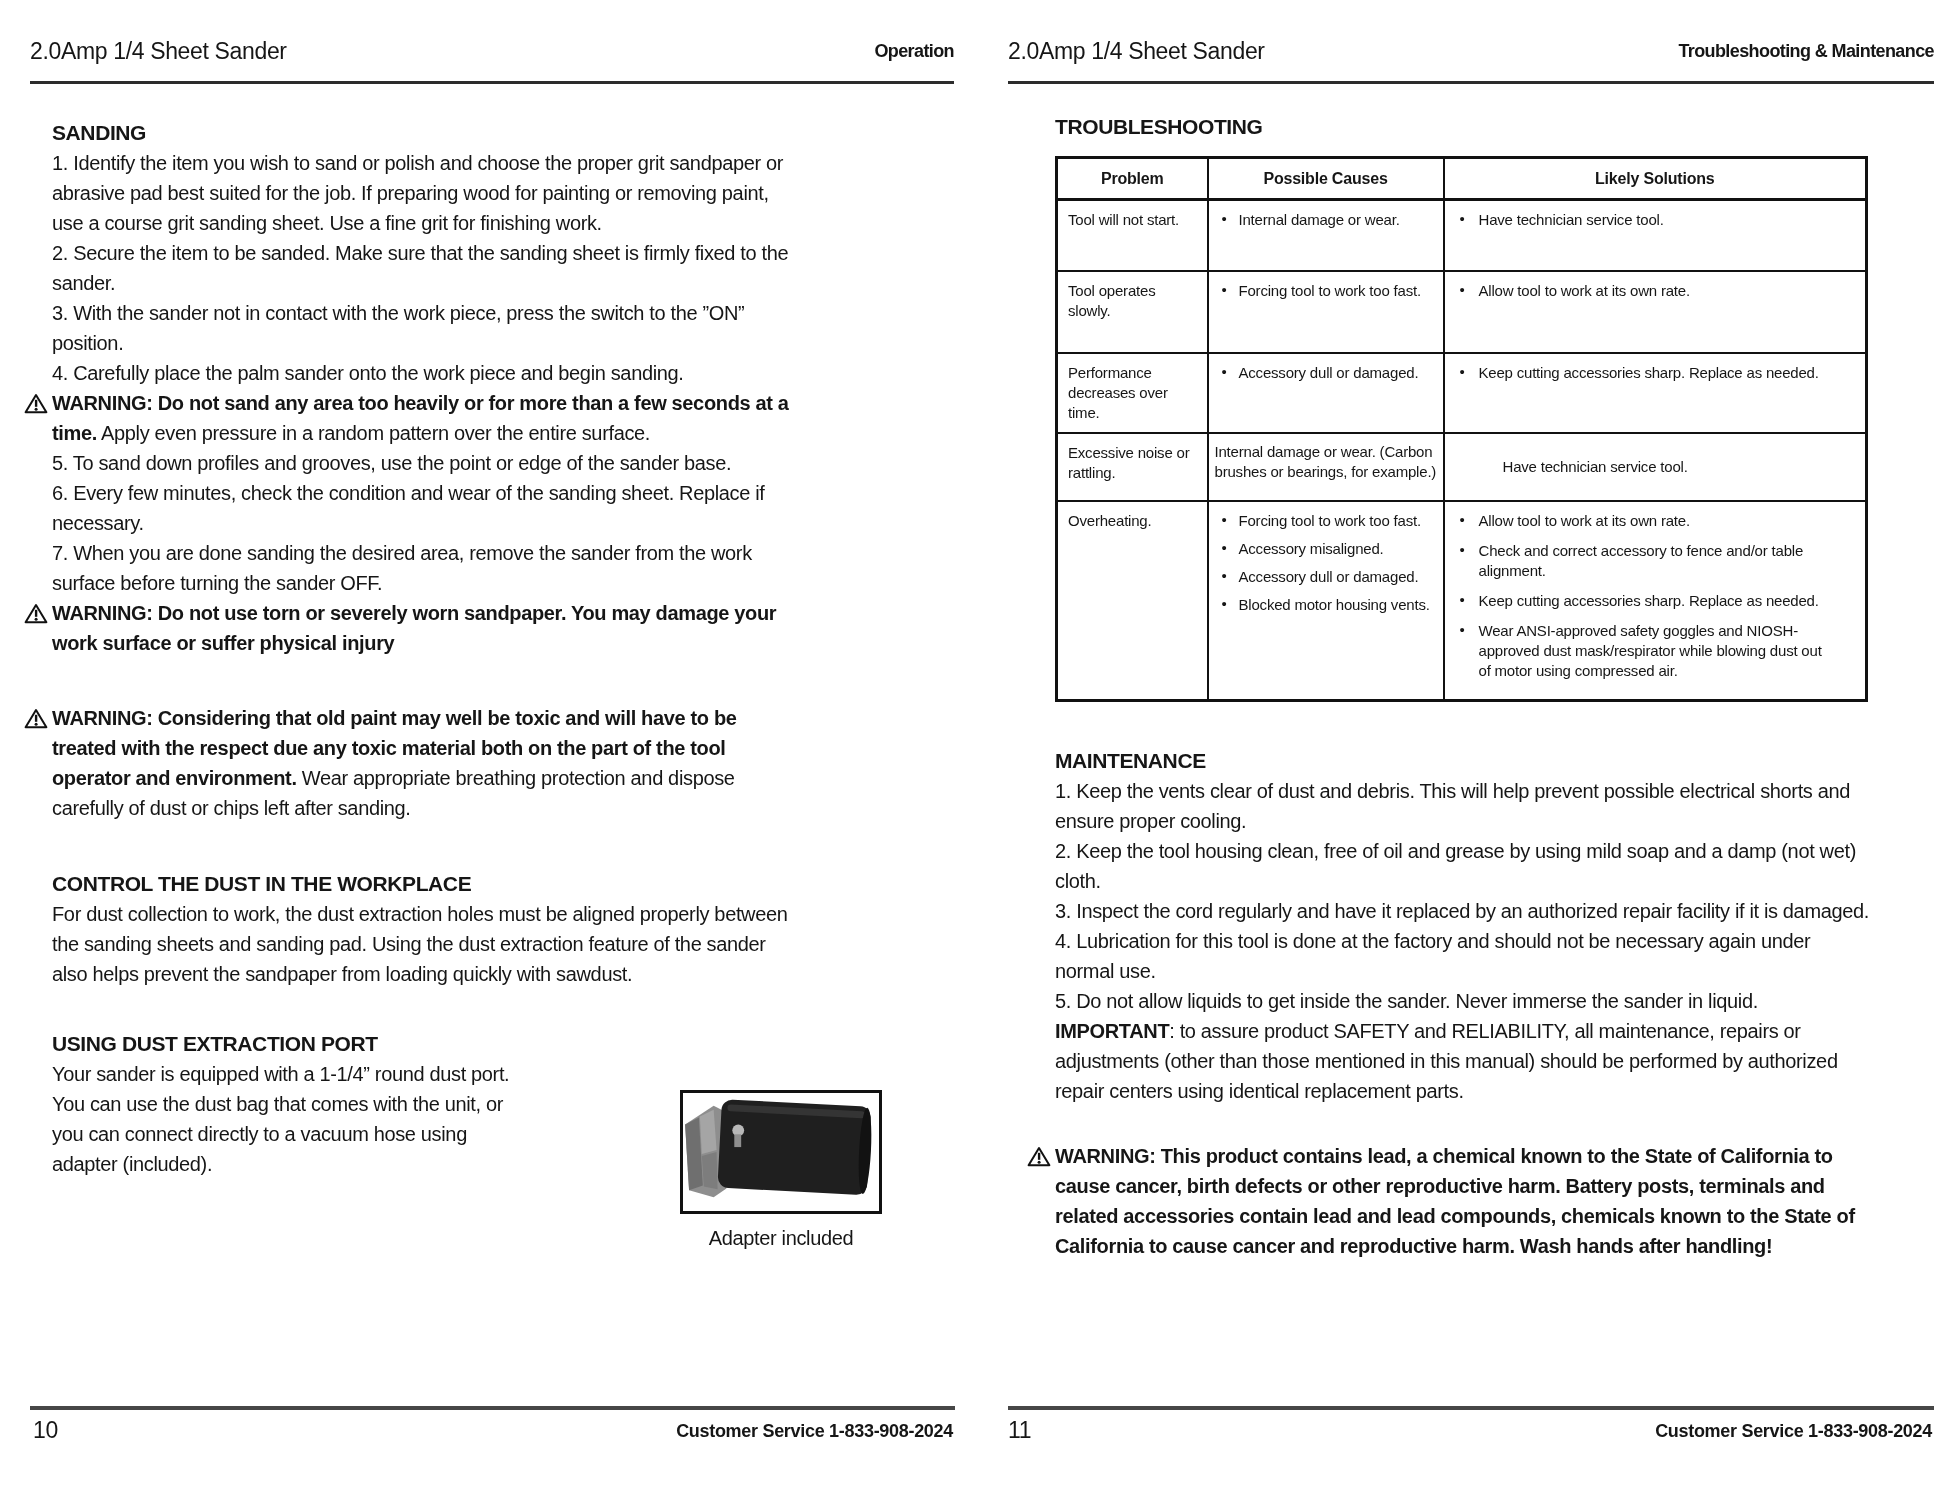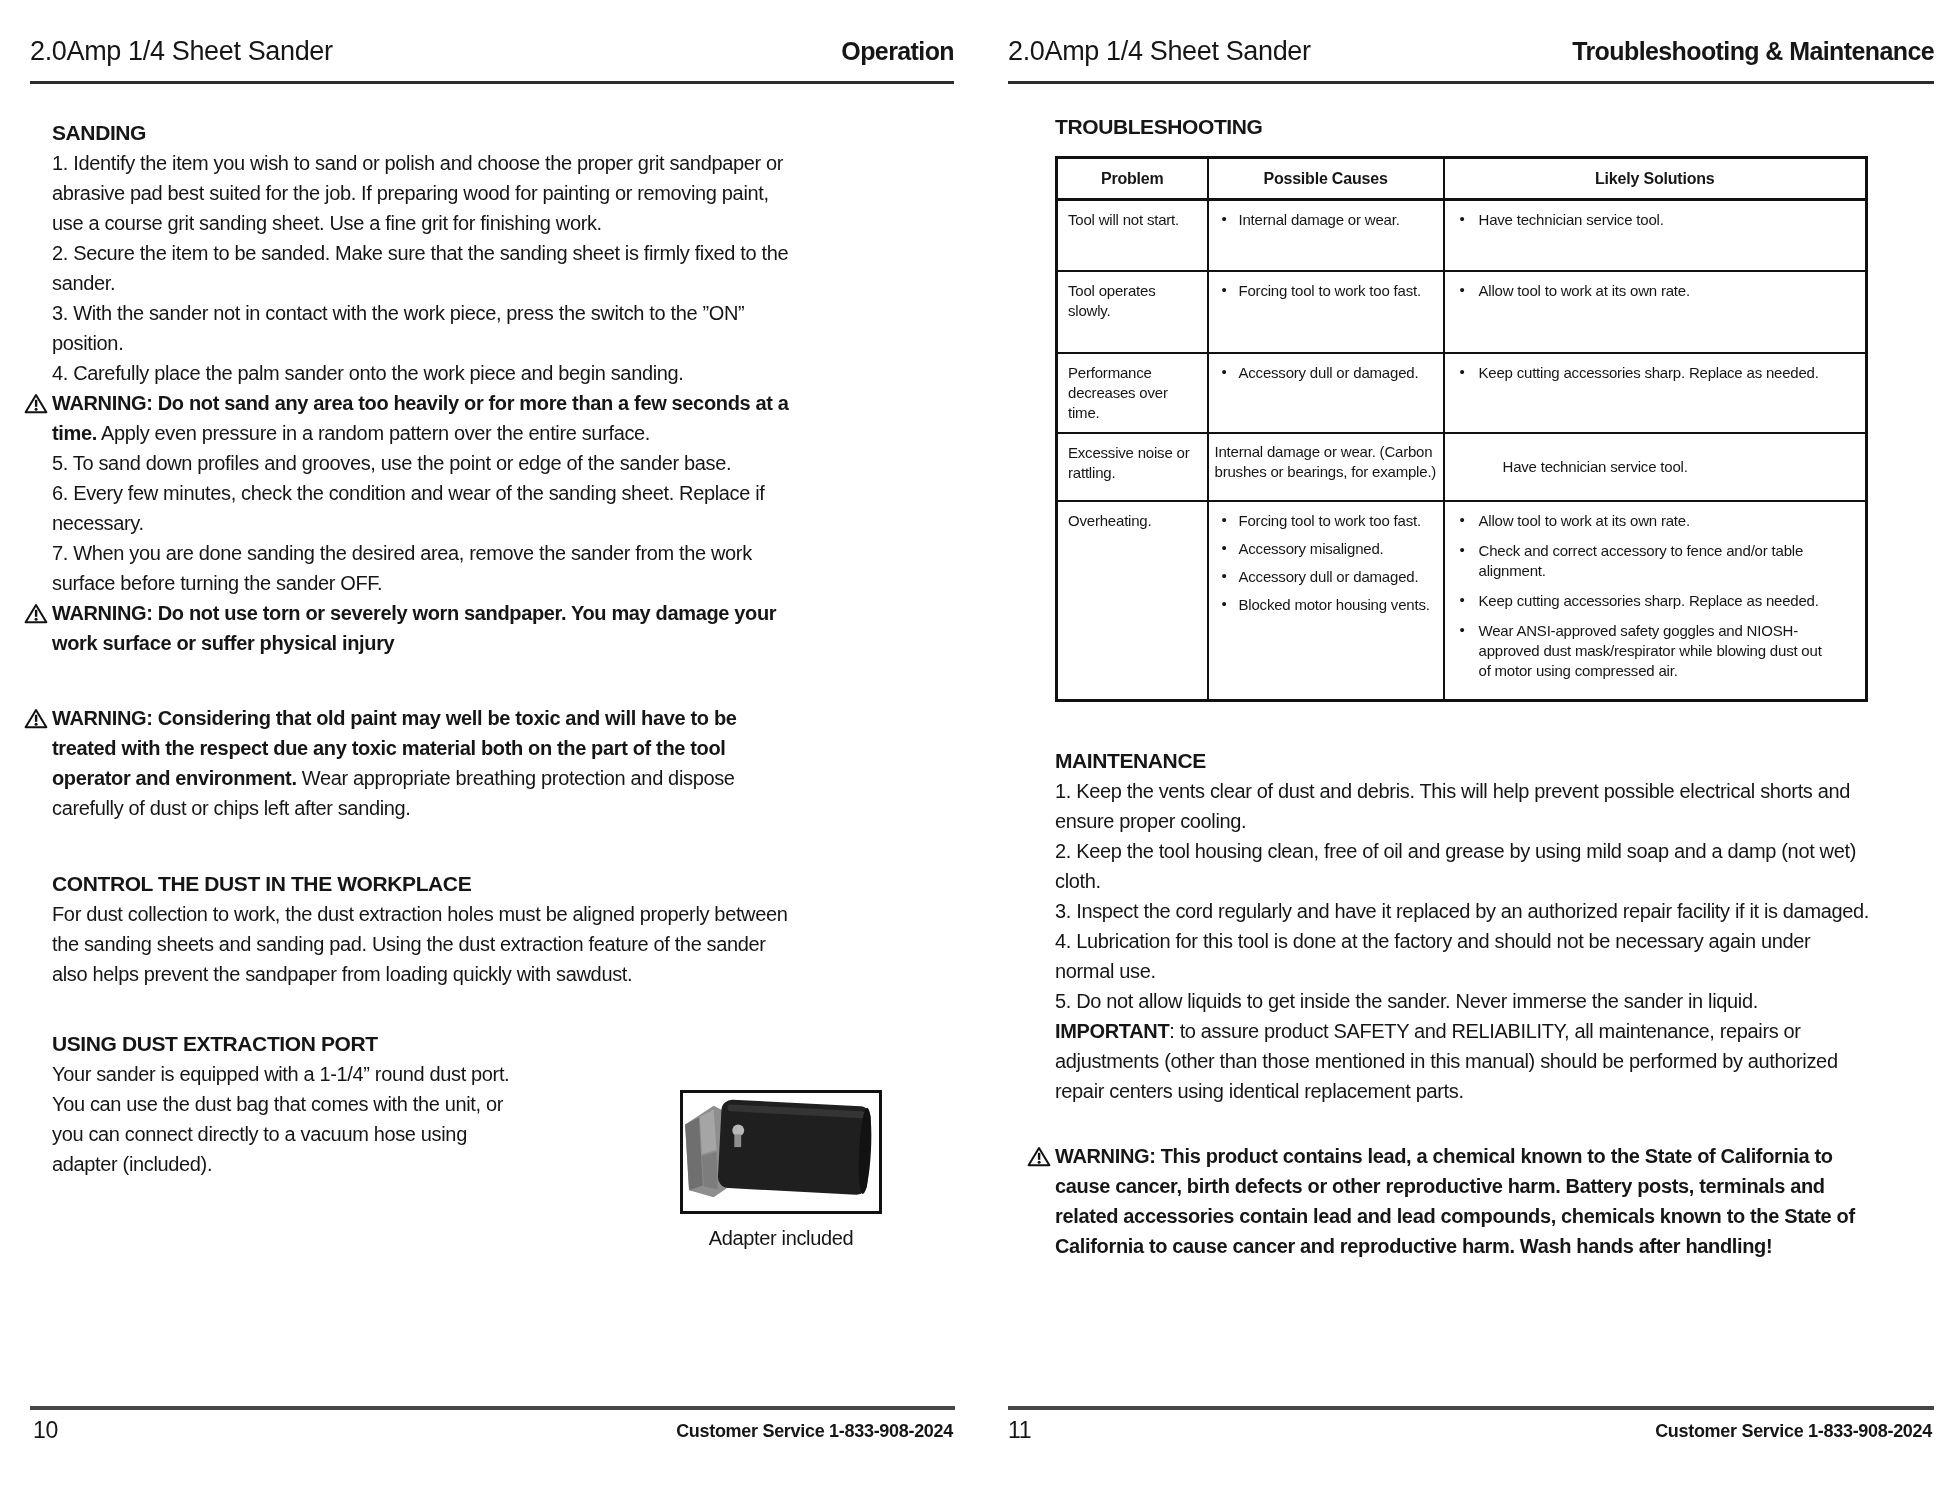--- a/index.html
+++ b/index.html
@@ -16,22 +16,22 @@
   .page { position:relative; width:973px; height:1505px; overflow:hidden; }
 
   
   .page-header {
     position:absolute; top:36px;
     display:flex; justify-content:space-between; align-items:flex-end;
     border-bottom:3px solid #2c2c2c; padding-bottom:15px;
   }
   .page-left  .page-header { left:30px; right:19px; }
   .page-right .page-header { left:35px; right:12px; }
-  .ph-title   { font-size:27px; line-height:30px; font-weight:400; }
-  .ph-section { font-size:25px; line-height:30px; font-weight:700; letter-spacing:-0.6px; }
+  .ph-title   { font-size:23px; line-height:30px; font-weight:400; }
+  .ph-section { font-size:18px; line-height:30px; font-weight:700; letter-spacing:-0.6px; }
 
   
   .content-left  { position:absolute; left:52px;  top:118px; width:752px; }
   .content-right { position:absolute; left:82px;  top:112px; width:815px; }
 
   h2.sec { font-size:21px; line-height:30px; font-weight:700; margin:0; letter-spacing:-0.4px; }
   p.body { font-size:20px; line-height:30px; margin:0; }
   .narrow { width:480px; }
   b { font-weight:700; }
 

